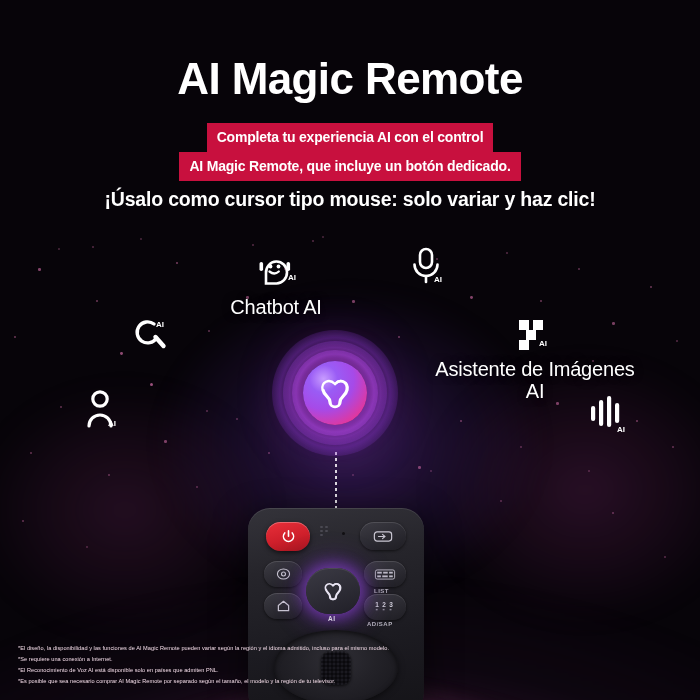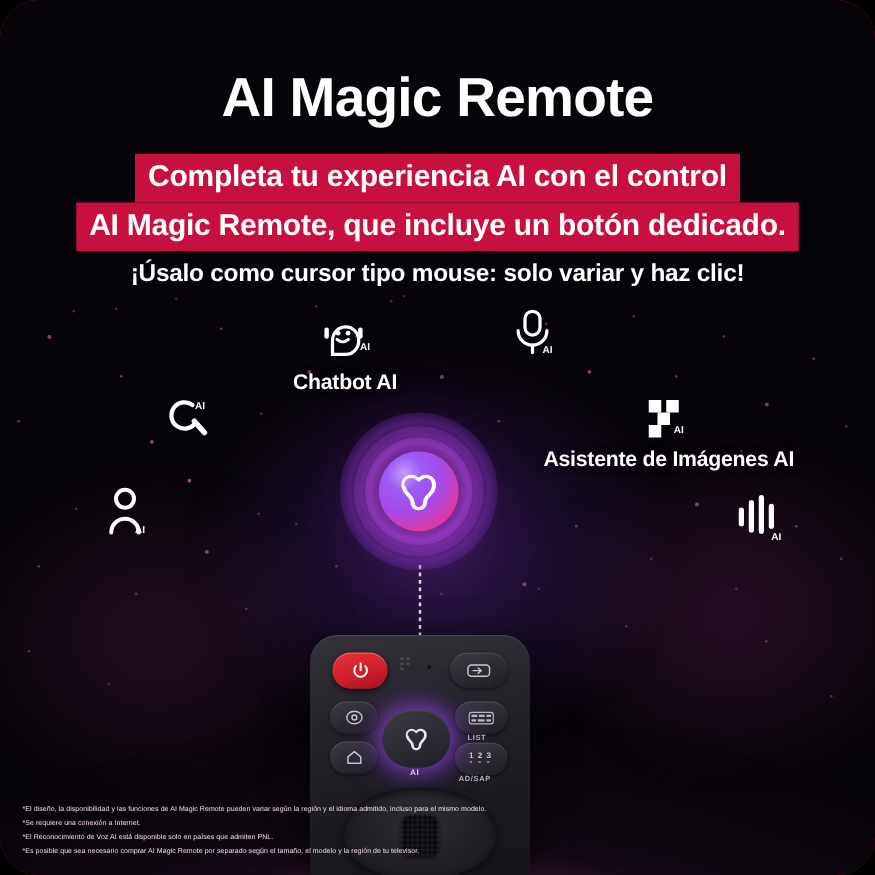--- a/index.html
+++ b/index.html
@@ -8,21 +8,20 @@
   }
   body {
     font-family: "Liberation Sans", sans-serif;
   }
   #stage {
     position: relative;
     width: 700px;
     height: 700px;
     overflow: hidden;
     background: #b91c1c;
-    border-radius: 30px;
   }
 
   
   .bg-base {
     position: absolute; inset: 0;
     background: #070409;
   }
   .bg-glow-bottom {
     position: absolute;
     left: 50%;
@@ -117,21 +116,21 @@
   .banner-wrap {
     margin-top: 20px;
     display: flex;
     flex-direction: column;
     align-items: center;
   }
   .banner-line {
     display: inline-block;
     background: #c8103e;
     color: #ffffff;
-    font-size: 24px;
+    font-size: 14px;
     font-weight: 700;
     line-height: 1.0;
     letter-spacing: -0.2px;
     padding: 7px 10px 8px 10px;
     white-space: nowrap;
     text-align: right;
   }
   .banner-line + .banner-line { margin-top: 0px; }
   .sub-line {
     margin-top: 7px;
@@ -150,22 +149,22 @@
     text-align: center;
   }
   .feature .icon-box {
     display: flex;
     justify-content: center;
     align-items: flex-end;
     height: 42px;
     margin-bottom: 4px;
   }
   .feature .f-label {
-    font-size: 17px;
-    font-weight: 700;
+    font-size: 20px;
+    font-weight: 400;
     letter-spacing: -0.2px;
     line-height: 1.12;
     white-space: pre-line;
     text-shadow: 0 0 8px rgba(0,0,0,0.6);
   }
   .icon-svg { display: block; }
   .ai-tag {
     font-size: 8px;
     font-weight: 700;
     fill: #ffffff;

